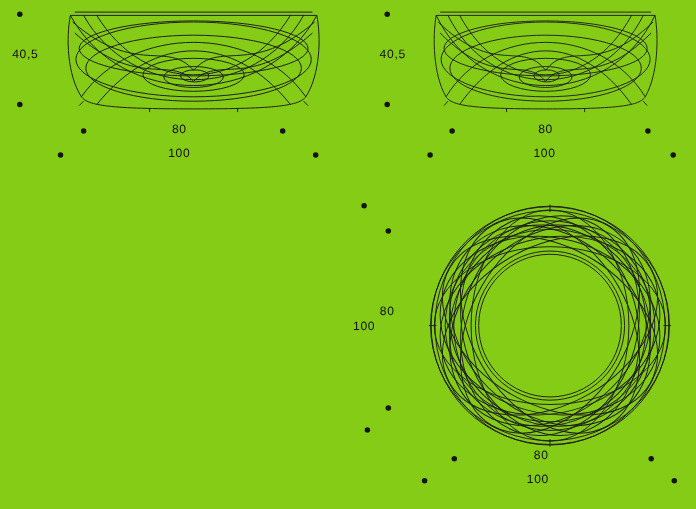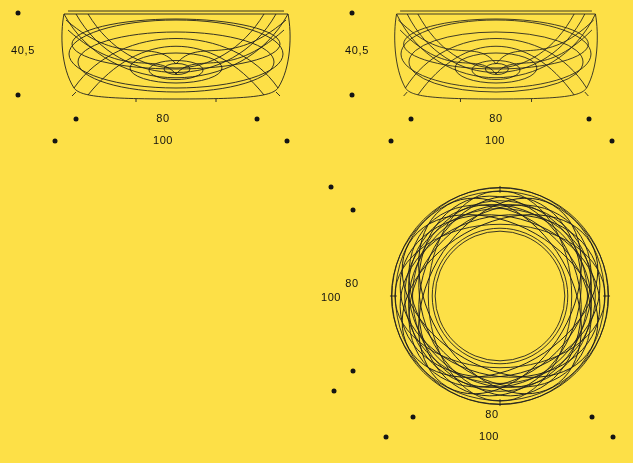--- a/index.html
+++ b/index.html
@@ -4,21 +4,21 @@
 <style>
   html, body {
     margin: 0;
     padding: 0;
     background: #ffffff;
   }
   .canvas {
     position: relative;
     width: 633px;
     height: 463px;
-    background: #fde047;
+    background: #84cc16;
     font-family: "Liberation Sans", sans-serif;
     overflow: hidden;
   }
   .drawing-layer {
     position: absolute;
     left: 0;
     top: 0;
   }
   .dot {
     position: absolute;

